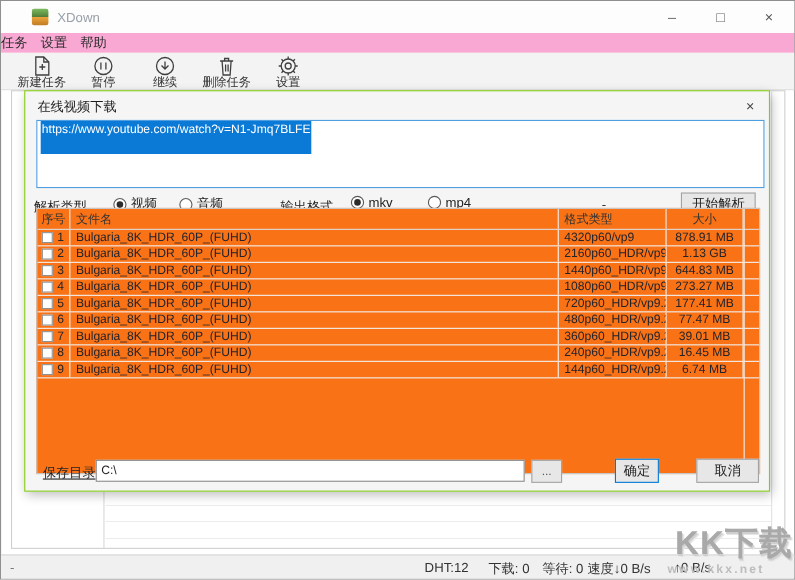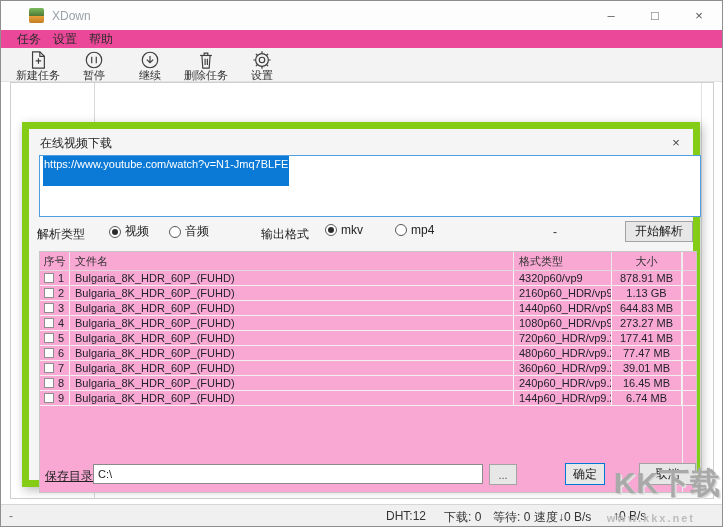--- a/index.html
+++ b/index.html
@@ -9,21 +9,21 @@
   
   .titlebar{position:absolute;left:1px;top:1px;right:1px;height:29px;background:#fdfdfd;}
   .app-icon{position:absolute;left:28px;top:7px;width:15px;height:15px;border-radius:2px;
     background:linear-gradient(180deg,#7cbb5e 0%,#4e7a36 52%,#e8a33d 52%,#c27c22 100%);}
   .app-title{position:absolute;left:51px;top:8px;font-size:12px;color:#98a0a8;}
   .win-btn{position:absolute;top:0;width:42px;height:29px;display:flex;align-items:center;justify-content:center;
     font-size:13px;color:#666;}
   .win-min{right:90px;} .win-max{right:46px;} .win-close{right:2px;color:#555;}
 
   
-  .menubar{position:absolute;left:1px;top:30px;right:1px;height:18px;background:#ec4899;display:flex;align-items:center;padding-left:16px;box-sizing:border-box;}
+  .menubar{position:absolute;left:1px;top:30px;right:1px;height:18px;background:#f9a8d4;display:flex;align-items:center;padding-left:0;box-sizing:border-box;}
   .menu-item{font-size:12px;color:#2b2b2b;margin-right:12px;}
 
   
   .toolbar{position:absolute;left:1px;top:48px;right:1px;height:34px;background:#f3f3f3;border-bottom:1px solid #e2e2e2;display:flex;padding-left:9px;box-sizing:border-box;}
   .tool-btn{width:56px;height:34px;display:flex;flex-direction:column;align-items:center;justify-content:flex-start;}
   .tool-btn svg{width:20px;height:20px;margin-top:2px;}
   .tool-btn svg *{stroke:#3f3f3f;stroke-width:1.3;fill:none;}
   .tool-label{font-size:11px;color:#333;line-height:11px;white-space:nowrap;}
 
   
@@ -33,27 +33,27 @@
     background:repeating-linear-gradient(to bottom,#ffffff 0 14px,#ececec 14px 15px);}
   .scroll-divider{position:absolute;right:11px;top:0;bottom:0;border-left:1px solid #e2e2e2;}
 
   
   .statusbar{position:absolute;left:1px;bottom:1px;right:1px;height:21px;background:#f0f0f0;border-top:1px solid #d6d6d6;font-size:12px;color:#333;}
   .statusbar span{position:absolute;top:4px;white-space:nowrap;}
   .sb-mark{left:8px;color:#777;}
   .sb-dht{left:385px;} .sb-dl{left:443px;} .sb-wait{left:492px;text-align:center;} .sb-spd{left:533px;} .sb-up{left:612px;}
 
   
-  .watermark-text{position:absolute;right:2px;bottom:23px;font-size:30px;font-weight:bold;color:#a9a9a9;
+  .watermark-text{position:absolute;right:2px;bottom:12px;font-size:30px;font-weight:bold;color:#a9a9a9;
     letter-spacing:1px;text-shadow:1px 1px 0 #cfcfcf,2px 2px 0 #e6e6e6;z-index:40;}
   .watermark-site{position:absolute;right:28px;bottom:3px;font-size:11px;font-weight:bold;color:#bdbdbd;letter-spacing:2px;z-index:40;}
 
   
-  .dialog{position:absolute;left:22px;top:82px;width:678px;height:365px;background:#f5f5f5;border:7px solid #84cc16;
-    box-shadow:2px 3px 10px rgba(0,0,0,0.28);box-sizing:border-box;z-index:10;margin-top:40px;}
+  .dialog{position:absolute;left:22px;top:82px;width:678px;height:365px;background:#f5f5f5;border:1px solid #84cc16;
+    box-shadow:2px 3px 10px rgba(0,0,0,0.28);box-sizing:border-box;z-index:10;}
   .dlg-title{position:absolute;left:11px;top:6px;font-size:12px;color:#1d1d1d;}
   .dlg-close{position:absolute;right:8px;top:4px;width:18px;height:18px;display:flex;align-items:center;justify-content:center;font-size:13px;color:#444;}
 
   .url-box{position:absolute;left:10px;top:26px;width:654px;height:56px;background:#fff;border:1px solid #4f9ee0;padding:2px 3px;font-size:11px;box-sizing:content-box;overflow:hidden;}
   .url-sel{background:#0b7ad7;color:#fff;padding:16px 1px;}
 
   .opt-label{position:absolute;top:97px;font-size:12px;color:#222;white-space:nowrap;}
   .lbl-parse{left:8px;} .lbl-format{left:232px;}
   .dash{position:absolute;left:524px;top:96px;font-size:12px;color:#333;}
   .radio-option{position:absolute;top:94px;display:flex;align-items:center;gap:4px;font-size:12px;color:#222;}
@@ -61,21 +61,21 @@
   .radio{width:12px;height:12px;border:1px solid #595959;border-radius:50%;background:#fff;position:relative;box-sizing:border-box;}
   .radio-option.checked .radio::after{content:"";position:absolute;inset:2px;background:#2b2b2b;border-radius:50%;}
 
   .btn{background:#e7e7e7;border:1px solid #a3a3a3;font-size:12px;color:#222;display:flex;align-items:center;justify-content:center;box-sizing:border-box;}
   .btn-parse{position:absolute;left:596px;top:92px;width:68px;height:21px;}
   .btn-browse{position:absolute;left:460px;top:335px;width:28px;height:21px;font-size:11px;color:#555;}
   .btn-ok{position:absolute;left:536px;top:334px;width:40px;height:22px;border:1px solid #0078d7;}
   .btn-cancel{position:absolute;left:610px;top:334px;width:57px;height:22px;}
 
   
-  .ftable{position:absolute;left:10px;top:122px;width:658px;height:242px;background:#f9a8d4;border:1px solid #c6c6c6;box-sizing:border-box;overflow:hidden;}
+  .ftable{position:absolute;left:10px;top:106px;width:658px;height:242px;background:#f97316;border:1px solid #c6c6c6;box-sizing:border-box;overflow:hidden;}
   .thead,.trow{display:grid;grid-template-columns:30px 444px 98px 70px 1fr;}
   .thead{height:18px;border-bottom:1px solid #dcdcdc;}
   .thead .cell{font-size:11px;color:#333;display:flex;align-items:center;border-right:1px solid #ebebeb;}
   .trow{height:14px;border-bottom:1px solid #f1f1f1;}
   .trow .cell{font-size:11px;color:#23232b;display:flex;align-items:center;border-right:1px solid #f5f5f5;overflow:hidden;white-space:nowrap;}
   .cell.c-no{padding-left:4px;justify-content:flex-start;gap:4px;}
   .thead .c-no{justify-content:center;padding-left:0;}
   .cell.c-name,.cell.c-format{padding-left:5px;}
   .cell.c-size{justify-content:center;}
   .cell.c-sp{border-right:none;}

